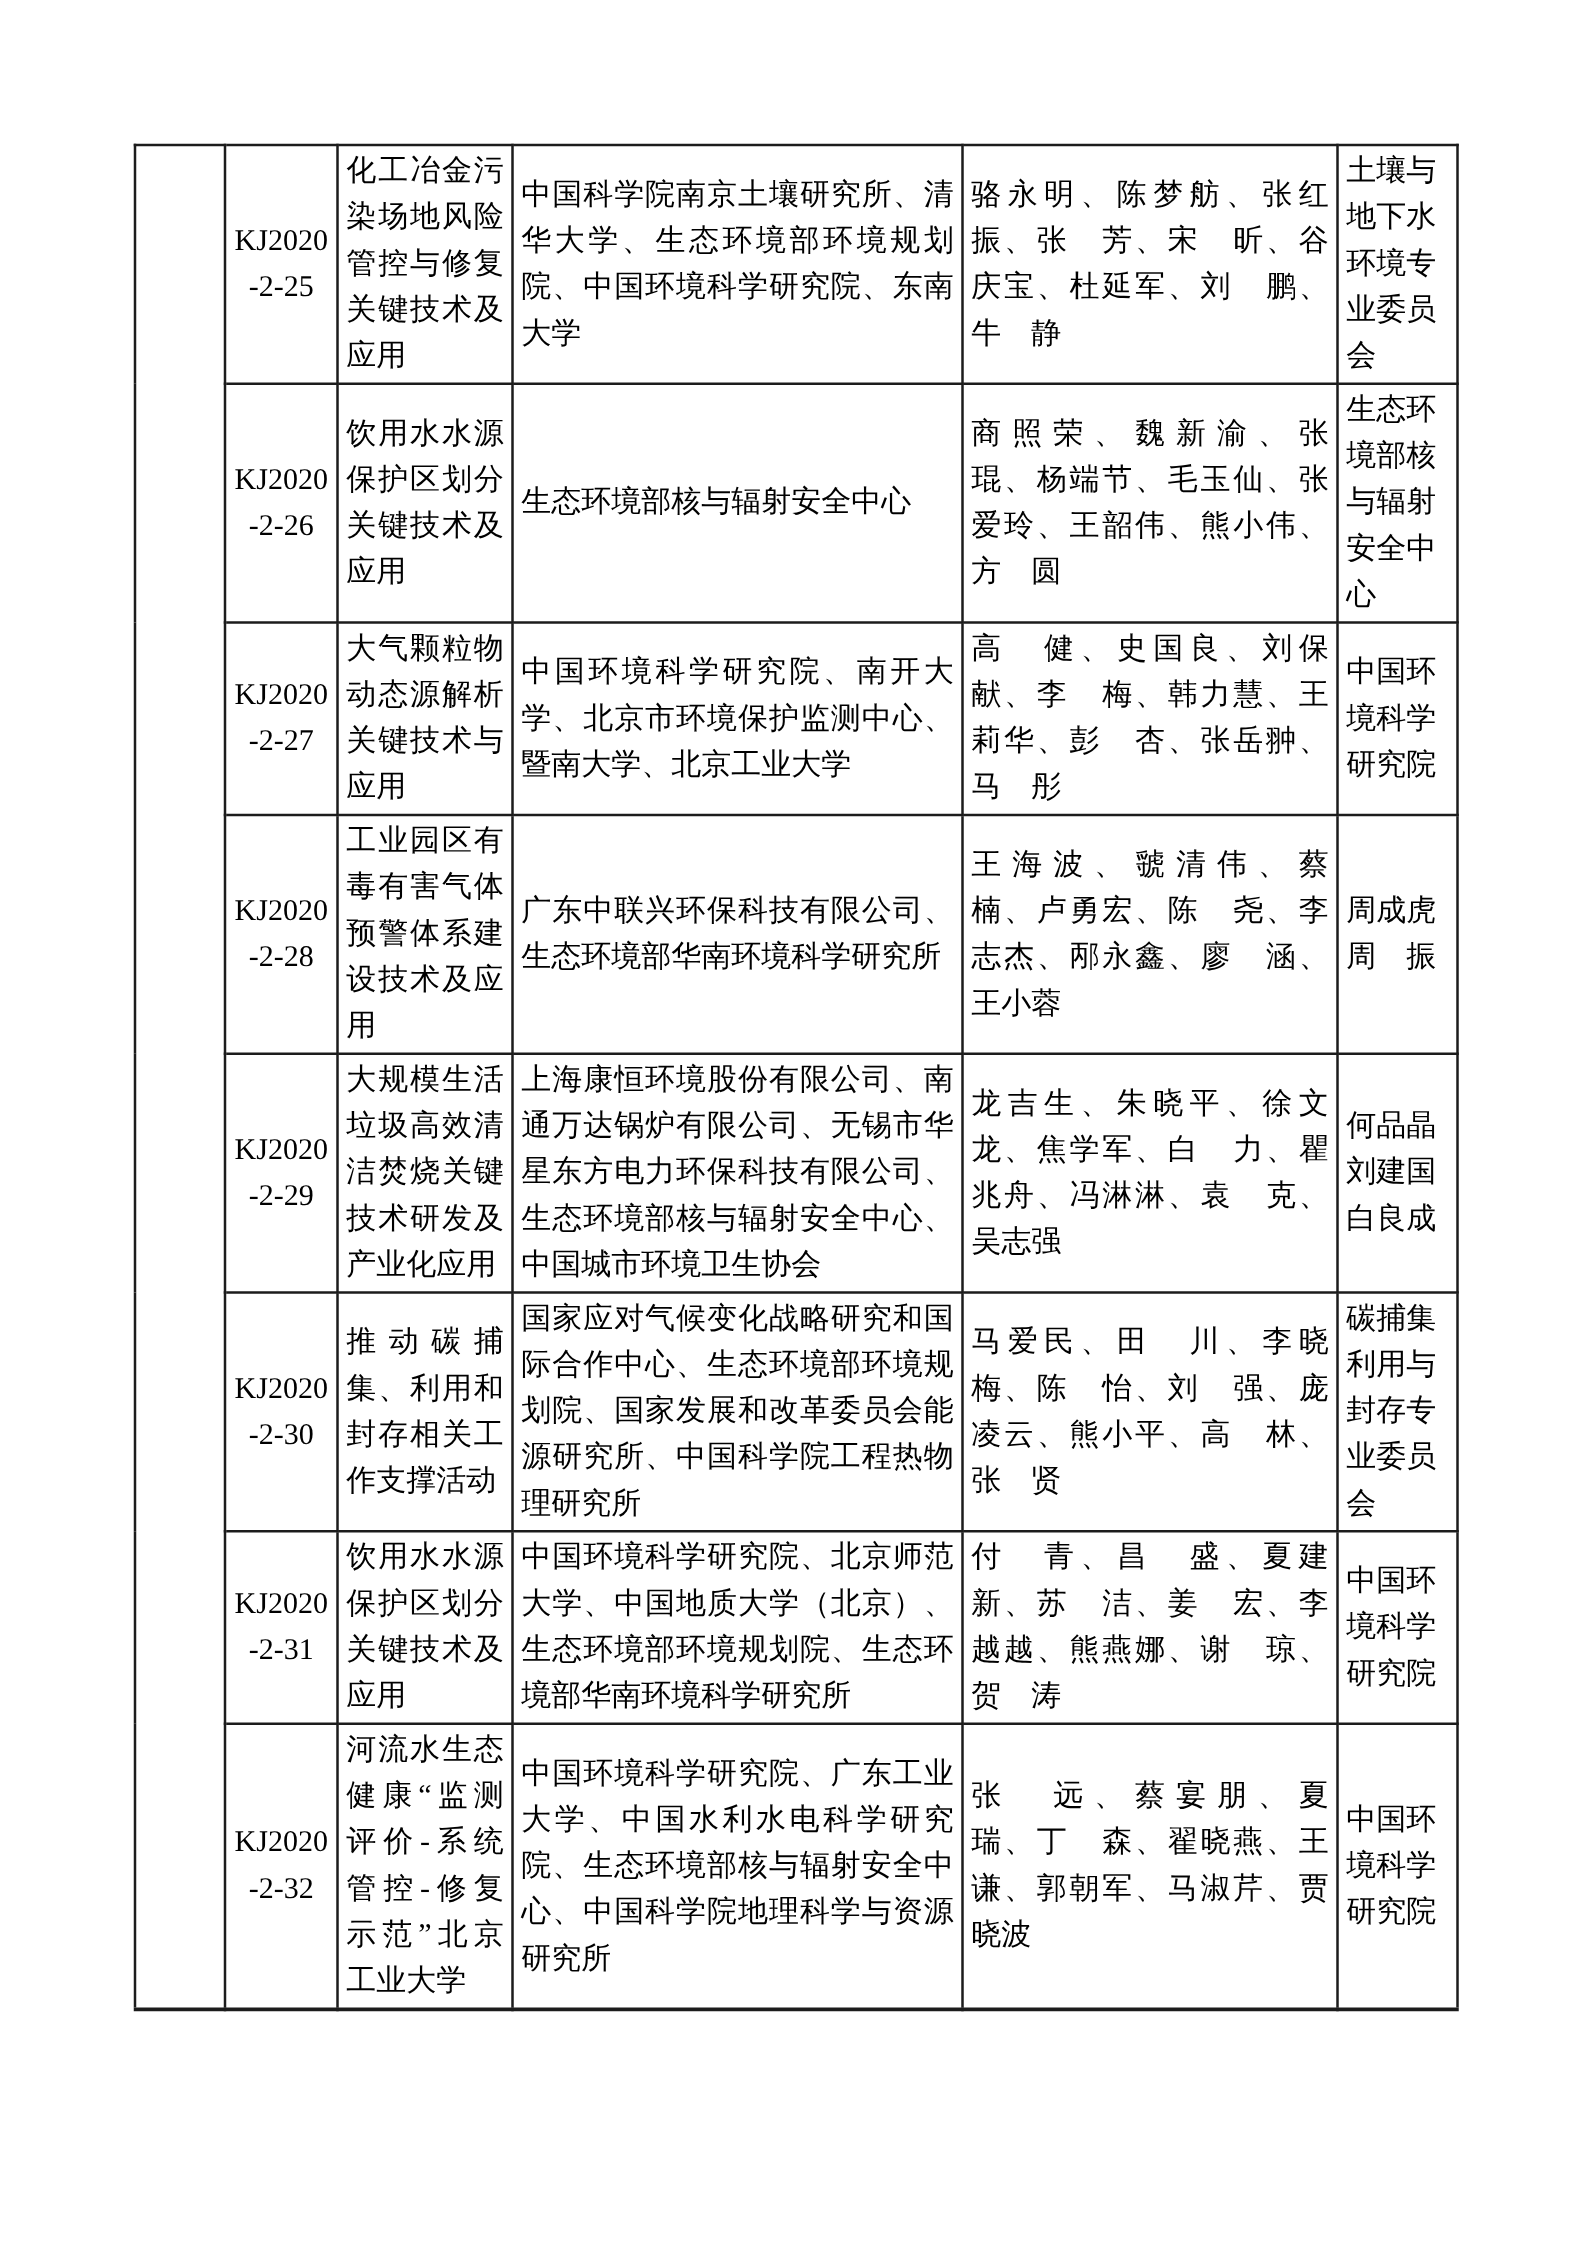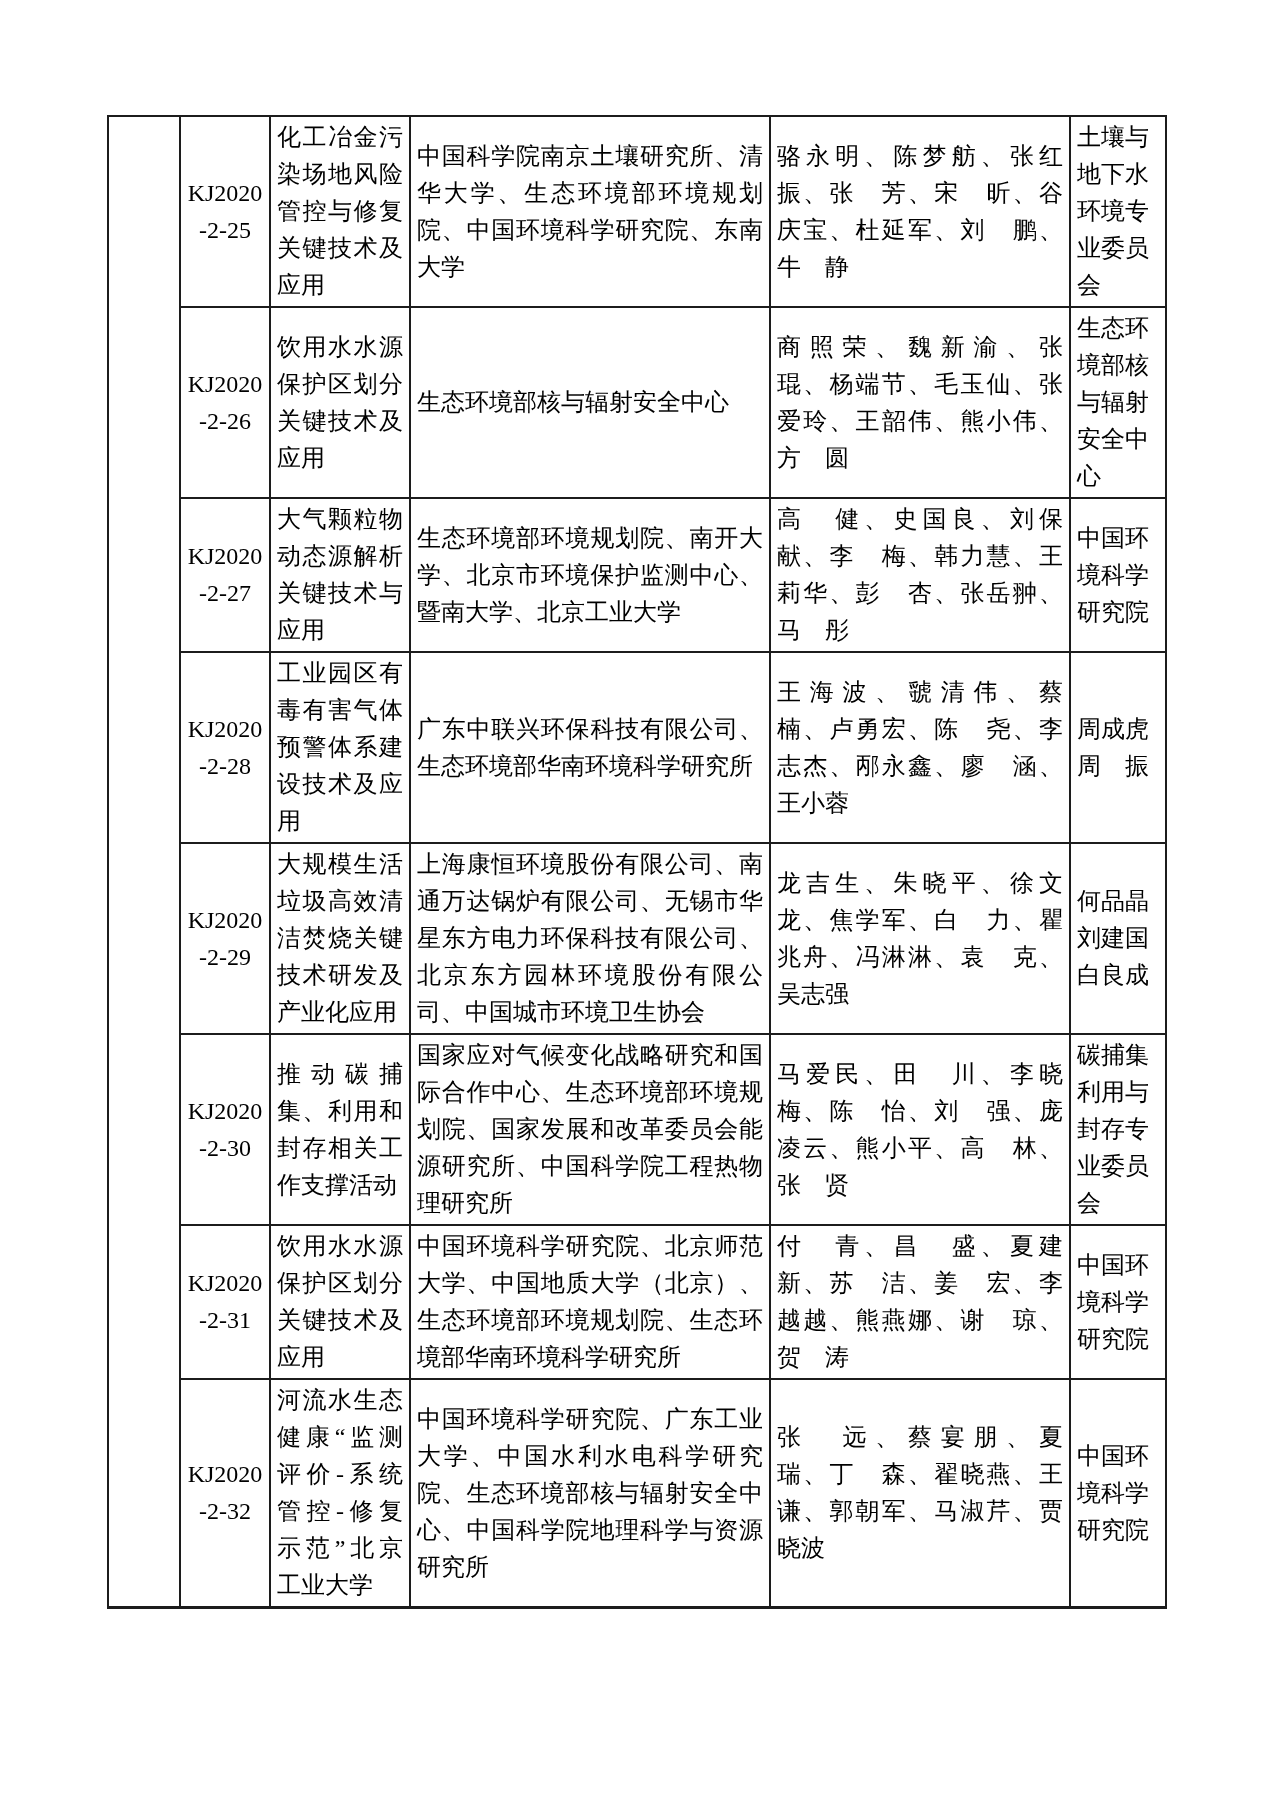--- a/index.html
+++ b/index.html
@@ -96,38 +96,38 @@
 -2-26</td>
     <td class="c-title">饮用水水源保护区划分关键技术及应用</td>
     <td class="c-orgs">生态环境部核与辐射安全中心</td>
     <td class="c-people">商照荣、魏新渝、张　琨、杨端节、毛玉仙、张爱玲、王韶伟、熊小伟、方　圆</td>
     <td class="c-nom">生态环境部核与辐射安全中心</td>
   </tr>
         <tr class="r3">
     <td class="c-id">KJ2020
 -2-27</td>
     <td class="c-title">大气颗粒物动态源解析关键技术与应用</td>
-    <td class="c-orgs">生态环境部环境规划院、南开大学、北京市环境保护监测中心、暨南大学、北京工业大学</td>
+    <td class="c-orgs">中国环境科学研究院、南开大学、北京市环境保护监测中心、暨南大学、北京工业大学</td>
     <td class="c-people">高　健、史国良、刘保献、李　梅、韩力慧、王莉华、彭　杏、张岳翀、马　彤</td>
     <td class="c-nom">中国环境科学研究院</td>
   </tr>
         <tr class="r4">
     <td class="c-id">KJ2020
 -2-28</td>
     <td class="c-title">工业园区有毒有害气体预警体系建设技术及应用</td>
     <td class="c-orgs">广东中联兴环保科技有限公司、生态环境部华南环境科学研究所</td>
     <td class="c-people">王海波、虢清伟、蔡　楠、卢勇宏、陈　尧、李志杰、邴永鑫、廖　涵、王小蓉</td>
     <td class="c-nom">周成虎
 周　振</td>
   </tr>
         <tr class="r5">
     <td class="c-id">KJ2020
 -2-29</td>
     <td class="c-title">大规模生活垃圾高效清洁焚烧关键技术研发及产业化应用</td>
-    <td class="c-orgs">上海康恒环境股份有限公司、南通万达锅炉有限公司、无锡市华星东方电力环保科技有限公司、北京东方园林环境股份有限公司、中国城市环境卫生协会</td>
+    <td class="c-orgs">上海康恒环境股份有限公司、南通万达锅炉有限公司、无锡市华星东方电力环保科技有限公司、生态环境部核与辐射安全中心、中国城市环境卫生协会</td>
     <td class="c-people">龙吉生、朱晓平、徐文龙、焦学军、白　力、瞿兆舟、冯淋淋、袁　克、吴志强</td>
     <td class="c-nom">何品晶
 刘建国
 白良成</td>
   </tr>
         <tr class="r6">
     <td class="c-id">KJ2020
 -2-30</td>
     <td class="c-title">推动碳捕集、利用和封存相关工作支撑活动</td>
     <td class="c-orgs">国家应对气候变化战略研究和国际合作中心、生态环境部环境规划院、国家发展和改革委员会能源研究所、中国科学院工程热物理研究所</td>

